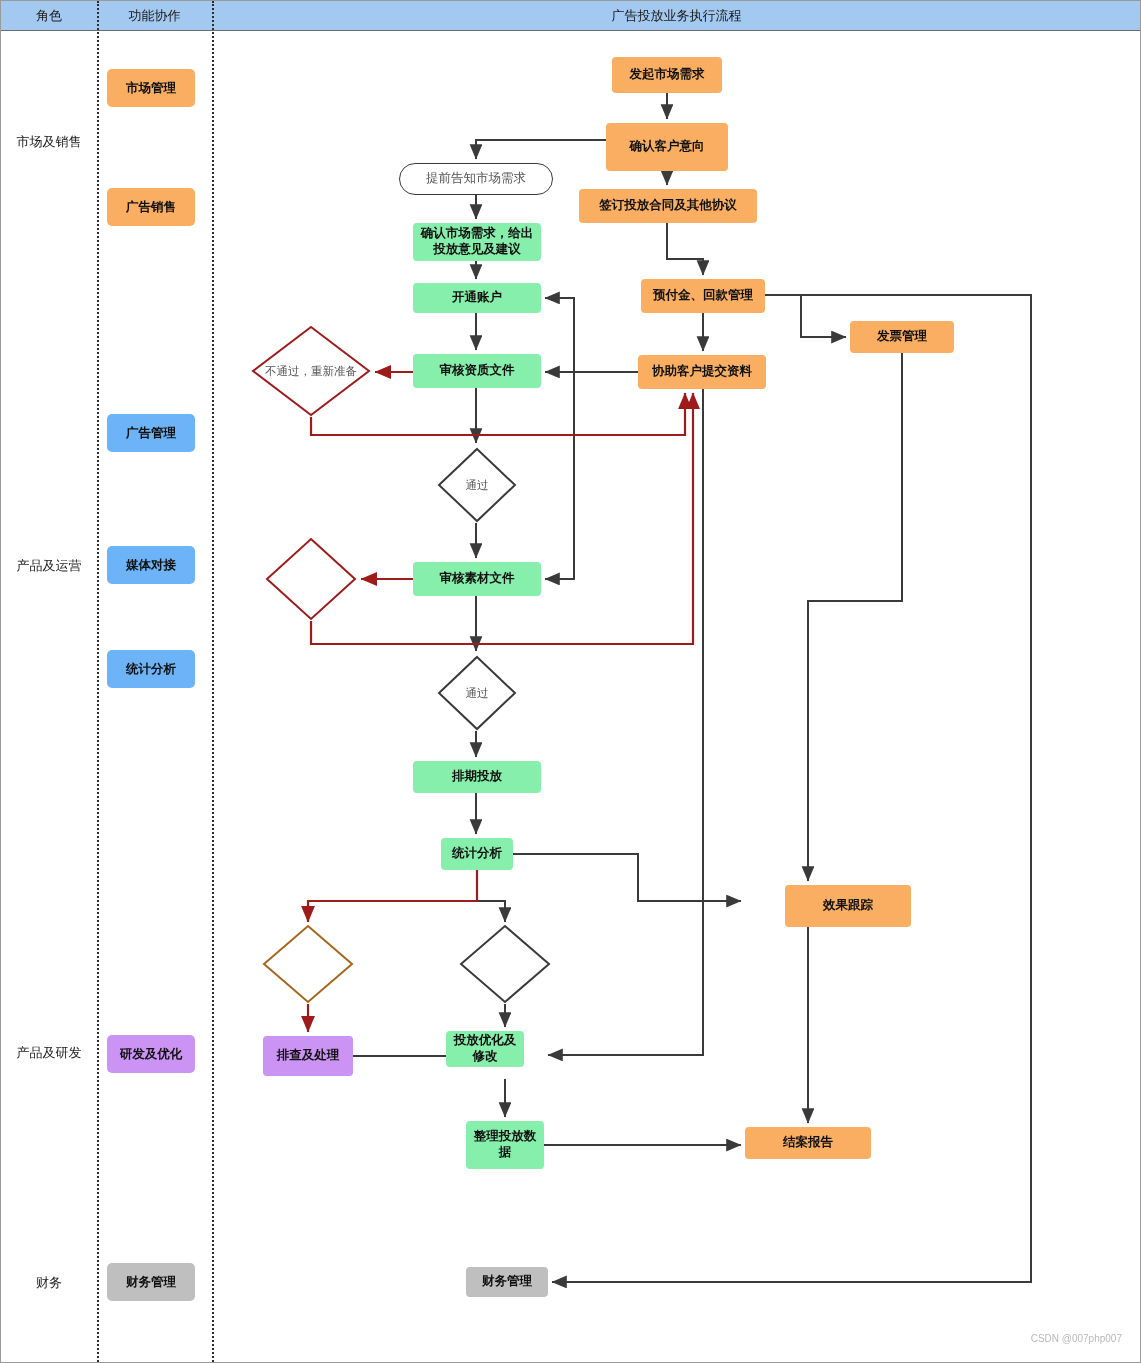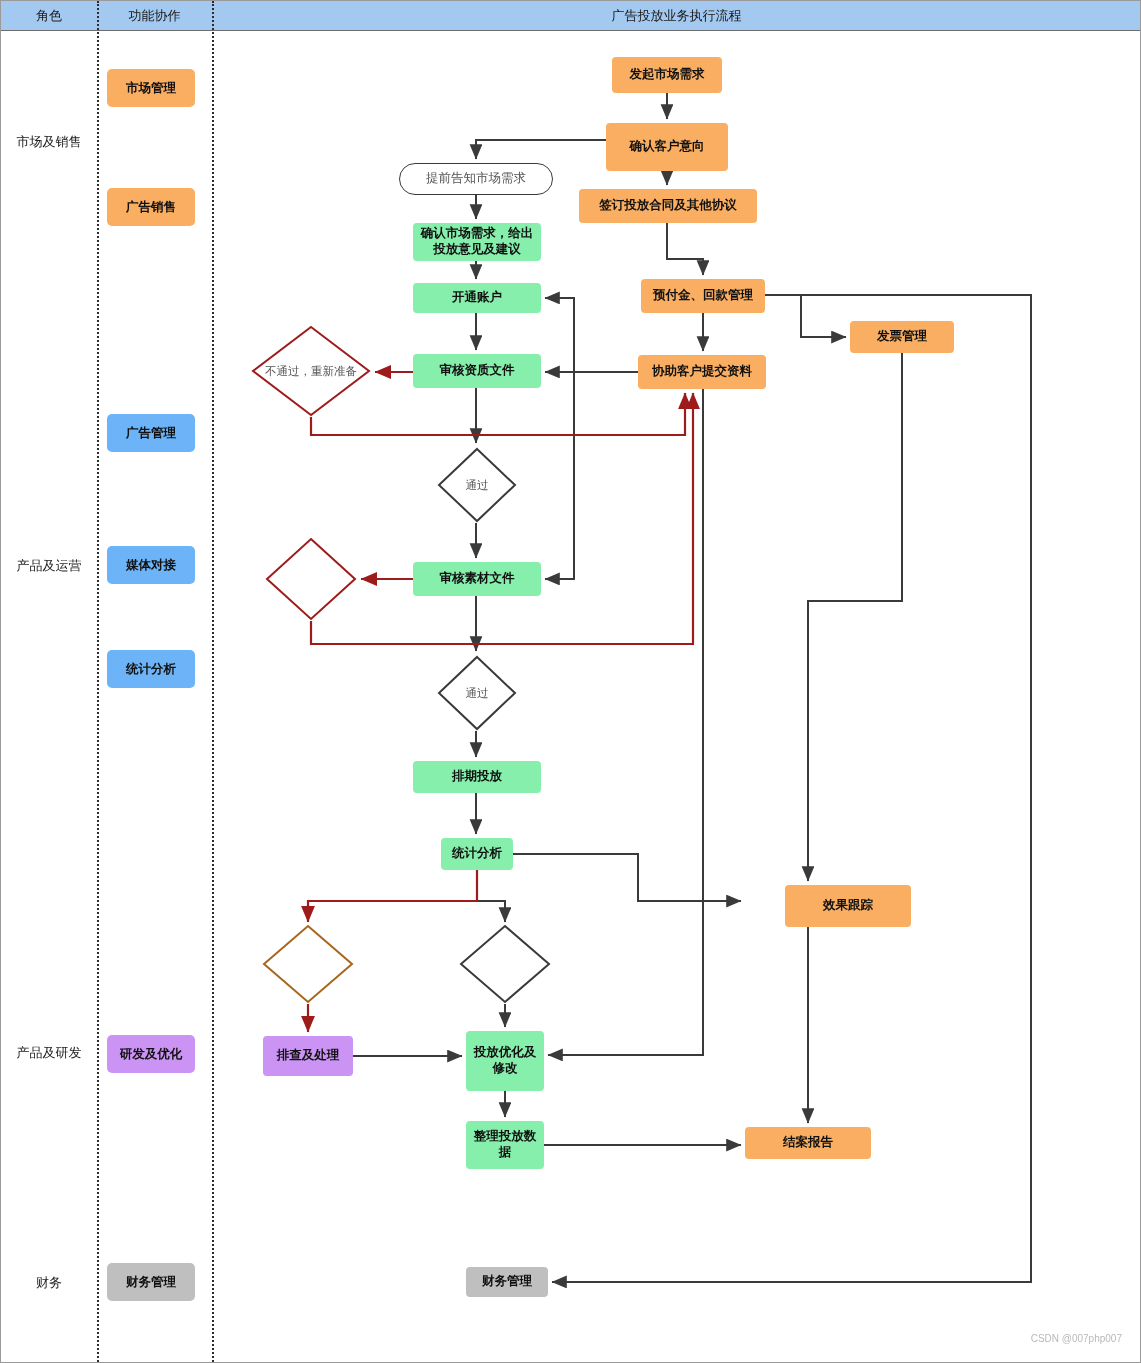--- a/index.html
+++ b/index.html
@@ -217,19 +217,19 @@
   <div class="node n-or" style="left:637px;top:354px;width:128px;height:34px">协助客户提交资料</div>
   <div class="node n-round" style="left:398px;top:162px;width:154px;height:32px">提前告知市场需求</div>
   <div class="node n-bl" style="left:412px;top:222px;width:128px;height:38px">确认市场需求，给出投放意见及建议</div>
   <div class="node n-bl" style="left:412px;top:282px;width:128px;height:30px">开通账户</div>
   <div class="node n-bl" style="left:412px;top:353px;width:128px;height:34px">审核资质文件</div>
   <div class="node n-bl" style="left:412px;top:561px;width:128px;height:34px">审核素材文件</div>
   <div class="node n-bl" style="left:412px;top:760px;width:128px;height:32px">排期投放</div>
   <div class="node n-bl" style="left:440px;top:837px;width:72px;height:32px">统计分析</div>
   <div class="node n-or" style="left:784px;top:884px;width:126px;height:42px">效果跟踪</div>
   <div class="node n-pu" style="left:262px;top:1035px;width:90px;height:40px">排查及处理</div>
-  <div class="node n-bl" style="left:465px;top:1030px;width:78px;height:60px">投放优化及修改</div>
+  <div class="node n-bl" style="left:445px;top:1030px;width:78px;height:36px">投放优化及修改</div>
   <div class="node n-bl" style="left:465px;top:1120px;width:78px;height:48px">整理投放数据</div>
   <div class="node n-or" style="left:744px;top:1126px;width:126px;height:32px">结案报告</div>
   <div class="node n-gy" style="left:465px;top:1266px;width:82px;height:30px">财务管理</div>
 
   <div id="wm">CSDN @007php007</div>
 </div>
 
 </body></html>

